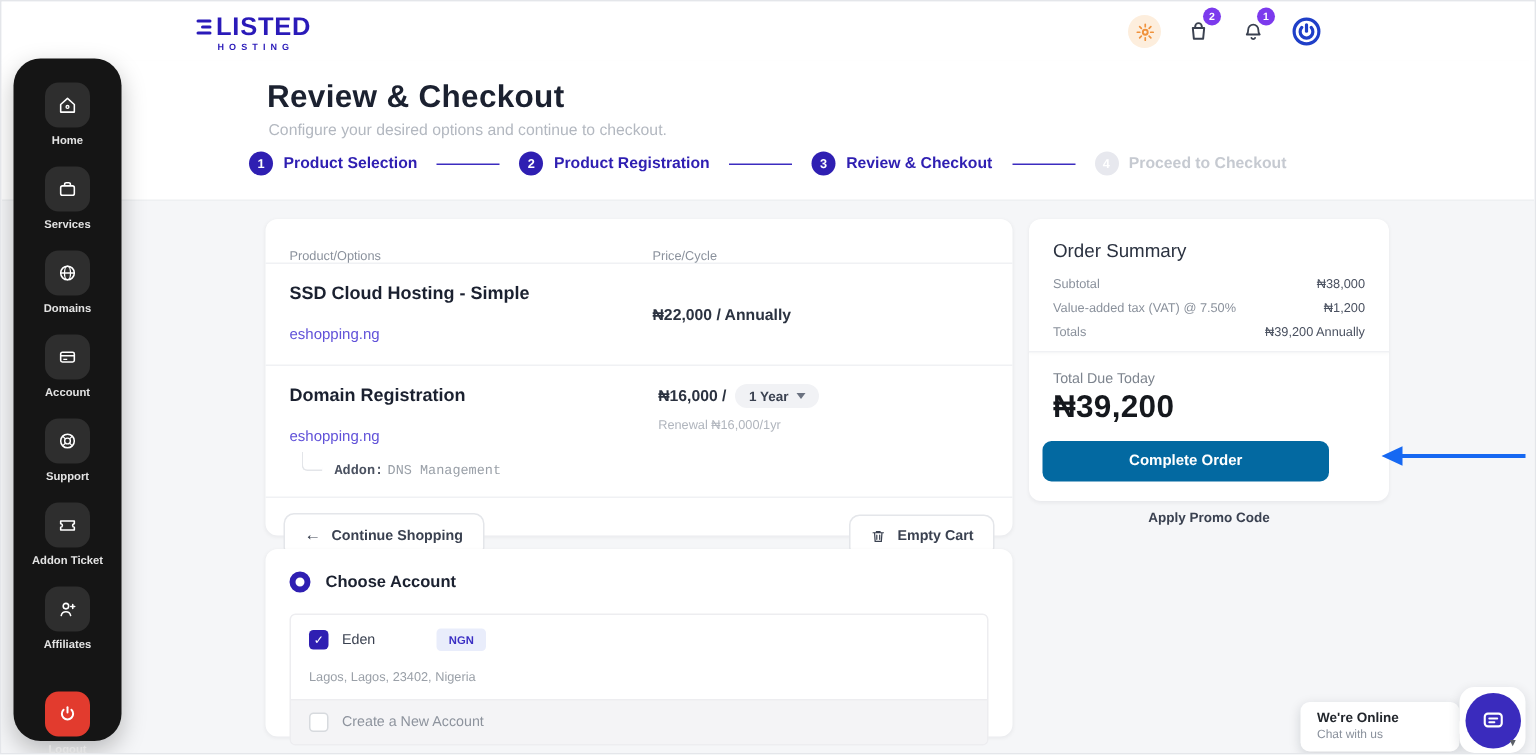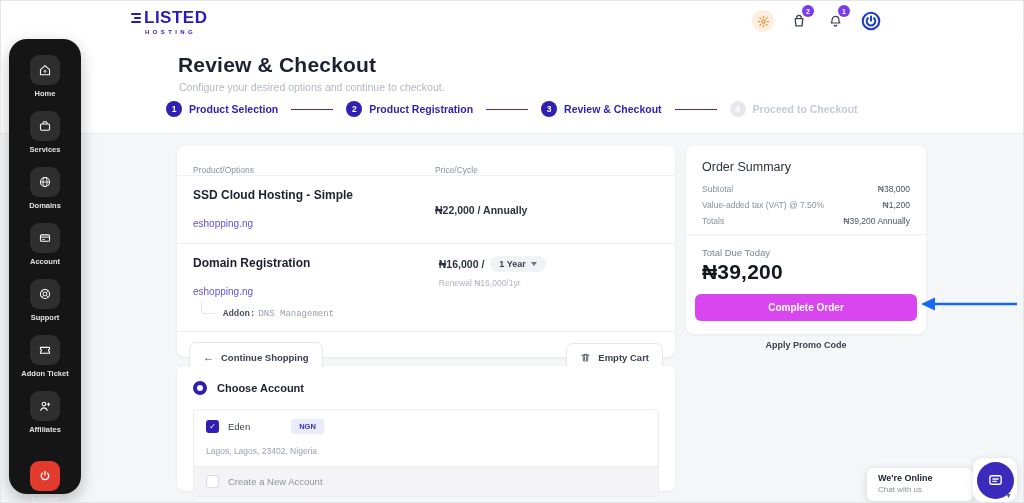--- a/index.html
+++ b/index.html
@@ -86,21 +86,21 @@
   
   .summary-card { left:685px; top:12px; width:240px; height:188px; }
   .sum-title { font-size:12.5px; font-weight:400; color:#2b3240; padding:14px 16px 10px; }
   .sum-rows { padding:0 16px; }
   .sum-row { display:flex; justify-content:space-between; font-size:8.5px; margin-bottom:6px; }
   .sum-label { color:#8a919c; }
   .sum-val { color:#4a5160; }
   .sum-divider { height:1px; background:#f0f1f4; margin:8px 0 12px; box-shadow:0 1px 2px rgba(16,24,40,.04); }
   .total-label { font-size:9.5px; color:#7d848e; padding:0 16px; }
   .total-value { font-size:21px; font-weight:800; color:#15181d; padding:2px 16px 0; letter-spacing:.2px; }
-  .btn-primary { display:block; margin:10px 9px 0; width:222px; height:27px; background:#d946ef; border:none; border-radius:6px; color:#fff; font-size:10px; font-weight:700; cursor:pointer; font-family:inherit; }
+  .btn-primary { display:block; margin:10px 9px 0; width:191px; height:27px; background:#0369a1; border:none; border-radius:6px; color:#fff; font-size:10px; font-weight:700; cursor:pointer; font-family:inherit; }
   .promo-link { position:absolute; left:685px; top:206px; width:240px; text-align:center; font-size:9px; font-weight:700; color:#3a4150; cursor:pointer; }
 
   
   .pointer-arrow { position:absolute; left:918px; top:160px; width:100px; height:20px; }
 
   
   .chat-card { position:absolute; left:866px; top:334px; width:106px; height:33px; background:#fff; border-radius:6px; box-shadow:0 2px 8px rgba(16,24,40,.15); padding:5px 0 0 11px; }
   .chat-card:after { content:""; position:absolute; right:-5px; top:12px; border-top:5px solid transparent; border-bottom:5px solid transparent; border-left:6px solid #fff; }
   .chat-status { font-size:9px; font-weight:800; color:#22262c; }
   .chat-cta { font-size:8px; color:#8a919c; margin-top:2px; }

